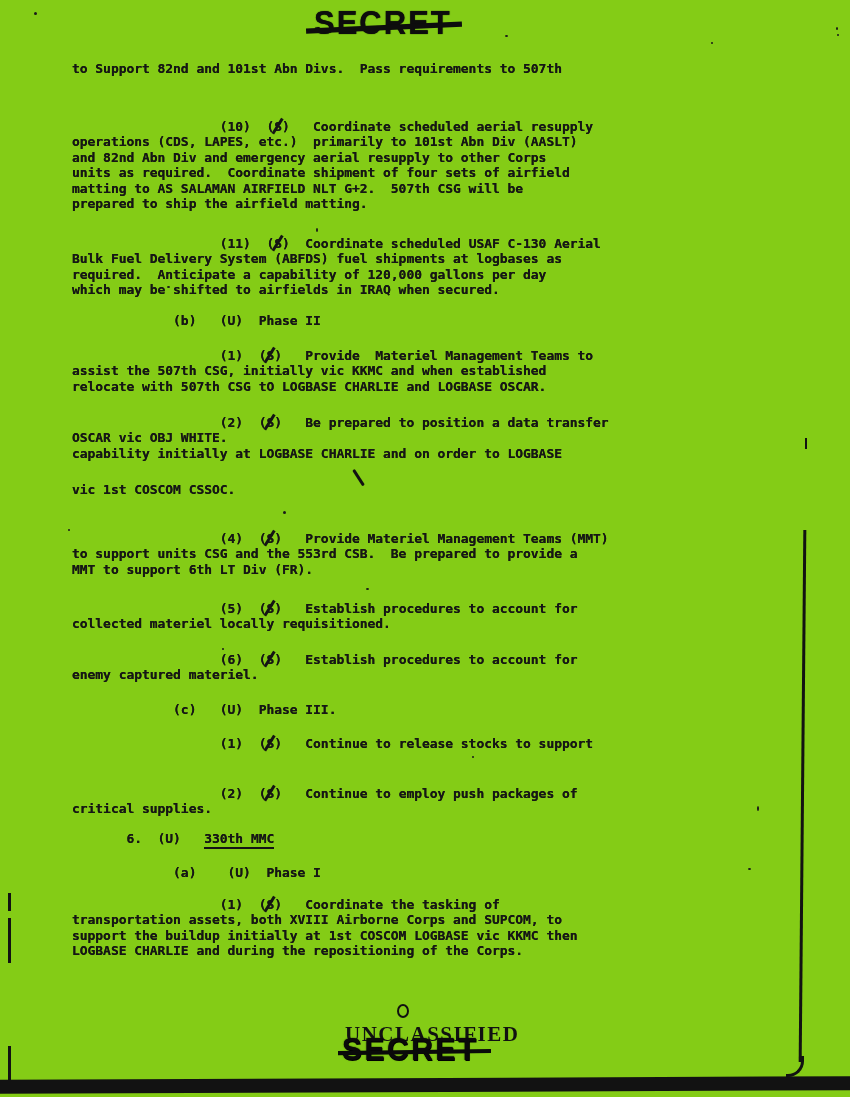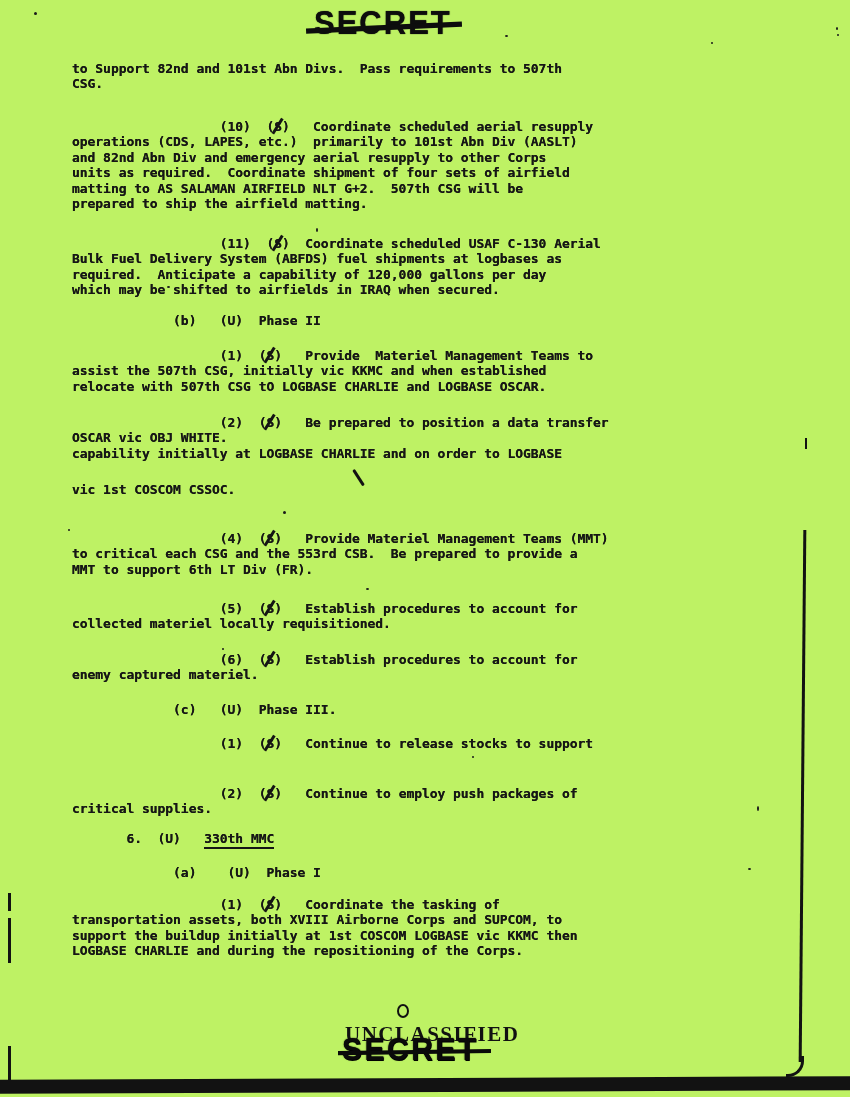--- a/index.html
+++ b/index.html
@@ -1,16 +1,16 @@
 <!DOCTYPE html>
 <html><head>
 <meta charset="utf-8">
 <style>
   html,body{margin:0;padding:0;background:#ffffff;}
-  .page{position:relative;width:850px;height:1097px;background:#bef264;overflow:hidden;
+  .page{position:relative;width:850px;height:1097px;background:#84cc16;overflow:hidden;
         font-family:"DejaVu Sans Mono",monospace;color:#161616;}
   
   .para{position:absolute;white-space:pre;font-size:13px;line-height:15.4px;
         font-weight:700;letter-spacing:-0.05px;text-shadow:0 0 0.5px rgba(10,10,10,.85);}
   .line{height:15.4px;}
   .struck{position:relative;display:inline-block;}
   .struck::after{content:"";position:absolute;left:42%;top:-12%;bottom:-8%;width:2.6px;
         background:#141414;transform:rotate(32deg);}
   .underline{border-bottom:2px solid #141414;padding-bottom:1px;}
   
@@ -43,28 +43,28 @@
   .speck{position:absolute;background:#1a1a1a;border-radius:50%;}
 </style>
 </head>
 <body>
 
 <div class="page">
 
   <div class="stamp-secret-top">SECRET</div>
 
   <div id="body-text">
-      <div class="para" style="left: 72px; top: 61px;"><div class="line"><span>to Support 82nd and 101st Abn Divs.  Pass requirements to 507th</span></div><div class="line"><span>CSG.</span></div></div>
+      <div class="para" style="left: 72px; top: 61px;"><div class="line"><span>to Support 82nd and 101st Abn Divs.  Pass requirements to 507th</span></div></div>
       <div class="para" style="left: 72px; top: 119px;"><div class="line"><span>                   (10)  </span><span class="struck">(S)</span><span>   Coordinate scheduled aerial resupply</span></div><div class="line"><span>operations (CDS, LAPES, etc.)  primarily to 101st Abn Div (AASLT)</span></div><div class="line"><span>and 82nd Abn Div and emergency aerial resupply to other Corps</span></div><div class="line"><span>units as required.  Coordinate shipment of four sets of airfield</span></div><div class="line"><span>matting to AS SALAMAN AIRFIELD NLT G+2.  507th CSG will be</span></div><div class="line"><span>prepared to ship the airfield matting.</span></div></div>
       <div class="para" style="left: 72px; top: 236px;"><div class="line"><span>                   (11)  </span><span class="struck">(S)</span><span>  Coordinate scheduled USAF C-130 Aerial</span></div><div class="line"><span>Bulk Fuel Delivery System (ABFDS) fuel shipments at logbases as</span></div><div class="line"><span>required.  Anticipate a capability of 120,000 gallons per day</span></div><div class="line"><span>which may be shifted to airfields in IRAQ when secured.</span></div></div>
       <div class="para" style="left: 72px; top: 313px;"><div class="line"><span>             (b)   (U)  Phase II</span></div></div>
       <div class="para" style="left: 72px; top: 348px;"><div class="line"><span>                   (1)  </span><span class="struck">(S)</span><span>   Provide  Materiel Management Teams to</span></div><div class="line"><span>assist the 507th CSG, initially vic KKMC and when established</span></div><div class="line"><span>relocate with 507th CSG tO LOGBASE CHARLIE and LOGBASE OSCAR.</span></div></div>
       <div class="para" style="left: 72px; top: 415px;"><div class="line"><span>                   (2)  </span><span class="struck">(S)</span><span>   Be prepared to position a data transfer</span></div><div class="line"><span>OSCAR vic OBJ WHITE.</span></div><div class="line"><span>capability initially at LOGBASE CHARLIE and on order to LOGBASE</span></div></div>
       <div class="para" style="left: 72px; top: 482px;"><div class="line"><span>vic 1st COSCOM CSSOC.</span></div></div>
-      <div class="para" style="left: 72px; top: 531px;"><div class="line"><span>                   (4)  </span><span class="struck">(S)</span><span>   Provide Materiel Management Teams (MMT)</span></div><div class="line"><span>to critical each CSG and the 553rd CSB.  Be prepared to provide a</span></div><div class="line"><span>MMT to support 6th LT Div (FR).</span></div></div>
+      <div class="para" style="left: 72px; top: 531px;"><div class="line"><span>                   (4)  </span><span class="struck">(S)</span><span>   Provide Materiel Management Teams (MMT)</span></div><div class="line"><span>to support units CSG and the 553rd CSB.  Be prepared to provide a</span></div><div class="line"><span>MMT to support 6th LT Div (FR).</span></div></div>
       <div class="para" style="left: 72px; top: 601px;"><div class="line"><span>                   (5)  </span><span class="struck">(S)</span><span>   Establish procedures to account for</span></div><div class="line"><span>collected materiel locally requisitioned.</span></div></div>
       <div class="para" style="left: 72px; top: 652px;"><div class="line"><span>                   (6)  </span><span class="struck">(S)</span><span>   Establish procedures to account for</span></div><div class="line"><span>enemy captured materiel.</span></div></div>
       <div class="para" style="left: 72px; top: 702px;"><div class="line"><span>             (c)   (U)  Phase III.</span></div></div>
       <div class="para" style="left: 72px; top: 736px;"><div class="line"><span>                   (1)  </span><span class="struck">(S)</span><span>   Continue to release stocks to support</span></div></div>
       <div class="para" style="left: 72px; top: 786px;"><div class="line"><span>                   (2)  </span><span class="struck">(S)</span><span>   Continue to employ push packages of</span></div><div class="line"><span>critical supplies.</span></div></div>
       <div class="para" style="left: 72px; top: 831px;"><div class="line"><span>       6.  (U)   </span><span class="underline">330th MMC</span></div></div>
       <div class="para" style="left: 72px; top: 865px;"><div class="line"><span>             (a)    (U)  Phase I</span></div></div>
       <div class="para" style="left: 72px; top: 897px;"><div class="line"><span>                   (1)  </span><span class="struck">(S)</span><span>   Coordinate the tasking of</span></div><div class="line"><span>transportation assets, both XVIII Airborne Corps and SUPCOM, to</span></div><div class="line"><span>support the buildup initially at 1st COSCOM LOGBASE vic KKMC then</span></div><div class="line"><span>LOGBASE CHARLIE and during the repositioning of the Corps.</span></div></div>
     </div>
 

